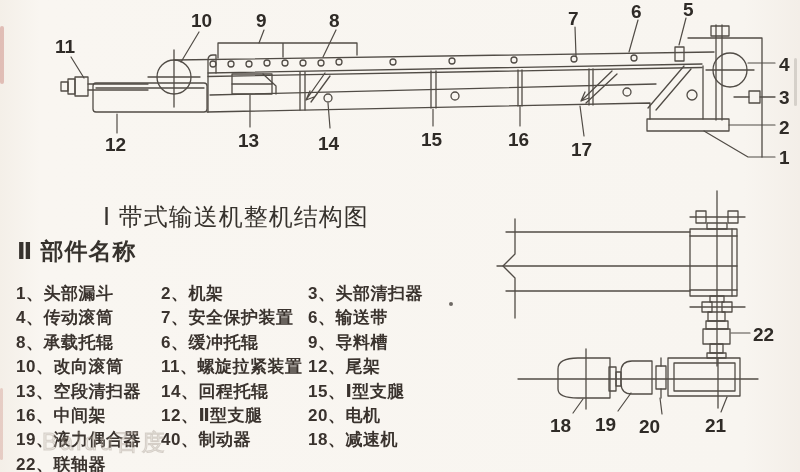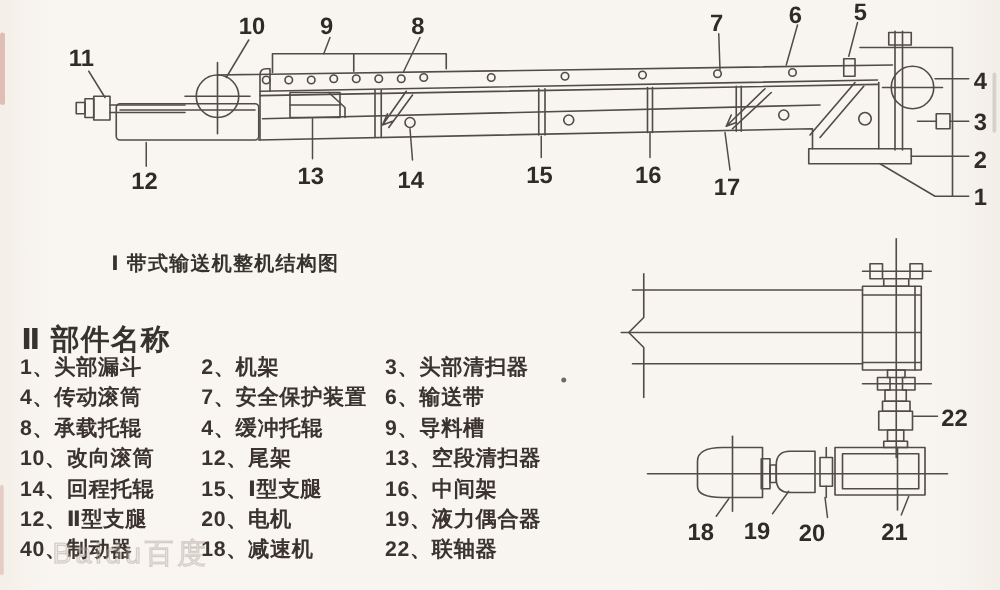--- a/index.html
+++ b/index.html
@@ -4,26 +4,26 @@
 <style>
   html,body { margin:0; padding:0; background:#e8e6e2; }
   .page {
     position:relative; width:800px; height:472px; overflow:hidden;
     background:linear-gradient(90deg,#f4efe8 0%,#f9f6f1 5%,#f8f5f0 93%,#f3eee8 100%);
     font-family:"Liberation Sans","DejaVu Sans",sans-serif;
     color:#3a332e;
   }
   svg.diagram { position:absolute; left:0; top:0; }
   .diagram-title {
-    position:absolute; left:89px; top:201px;
-    font-size:16px; font-weight:bold; color:#36322d; letter-spacing:1px; white-space:nowrap;
+    position:absolute; left:103px; top:201px;
+    font-size:24px; font-weight:normal; color:#36322d; letter-spacing:1px; white-space:nowrap;
   }
   .list-heading {
     position:absolute; left:17px; top:236px;
-    font-size:23px; font-weight:bold; color:#36322d; letter-spacing:1px; white-space:nowrap;margin-top:20px;
+    font-size:23px; font-weight:bold; color:#36322d; letter-spacing:1px; white-space:nowrap;
   }
   .parts-grid {
     position:absolute; left:16px; top:282px; width:470px;
     display:grid; grid-template-columns:145px 147px 178px; grid-auto-rows:24.4px;
     font-size:17px; font-weight:bold; color:#3a332e;
   }
   .pl-item { white-space:nowrap; letter-spacing:0.5px; }
   .watermark {
     position:absolute; left:42px; top:427px;
     font-size:23px; font-weight:normal; letter-spacing:3px;
@@ -229,23 +229,24 @@
   <div class="list-heading">Ⅱ 部件名称</div>
 
   <div class="parts-grid">
     <div class="pl-item">1、头部漏斗</div>
     <div class="pl-item">2、机架</div>
     <div class="pl-item">3、头部清扫器</div>
     <div class="pl-item">4、传动滚筒</div>
     <div class="pl-item">7、安全保护装置</div>
     <div class="pl-item">6、输送带</div>
     <div class="pl-item">8、承载托辊</div>
-    <div class="pl-item">4、缓冲托辊</div>
+    <div class="pl-item">6、缓冲托辊</div>
     <div class="pl-item">9、导料槽</div>
     <div class="pl-item">10、改向滚筒</div>
+    <div class="pl-item">11、螺旋拉紧装置</div>
     <div class="pl-item">12、尾架</div>
     <div class="pl-item">13、空段清扫器</div>
     <div class="pl-item">14、回程托辊</div>
     <div class="pl-item">15、Ⅰ型支腿</div>
     <div class="pl-item">16、中间架</div>
     <div class="pl-item">12、Ⅱ型支腿</div>
     <div class="pl-item">20、电机</div>
     <div class="pl-item">19、液力偶合器</div>
     <div class="pl-item">40、制动器</div>
     <div class="pl-item">18、减速机</div>

